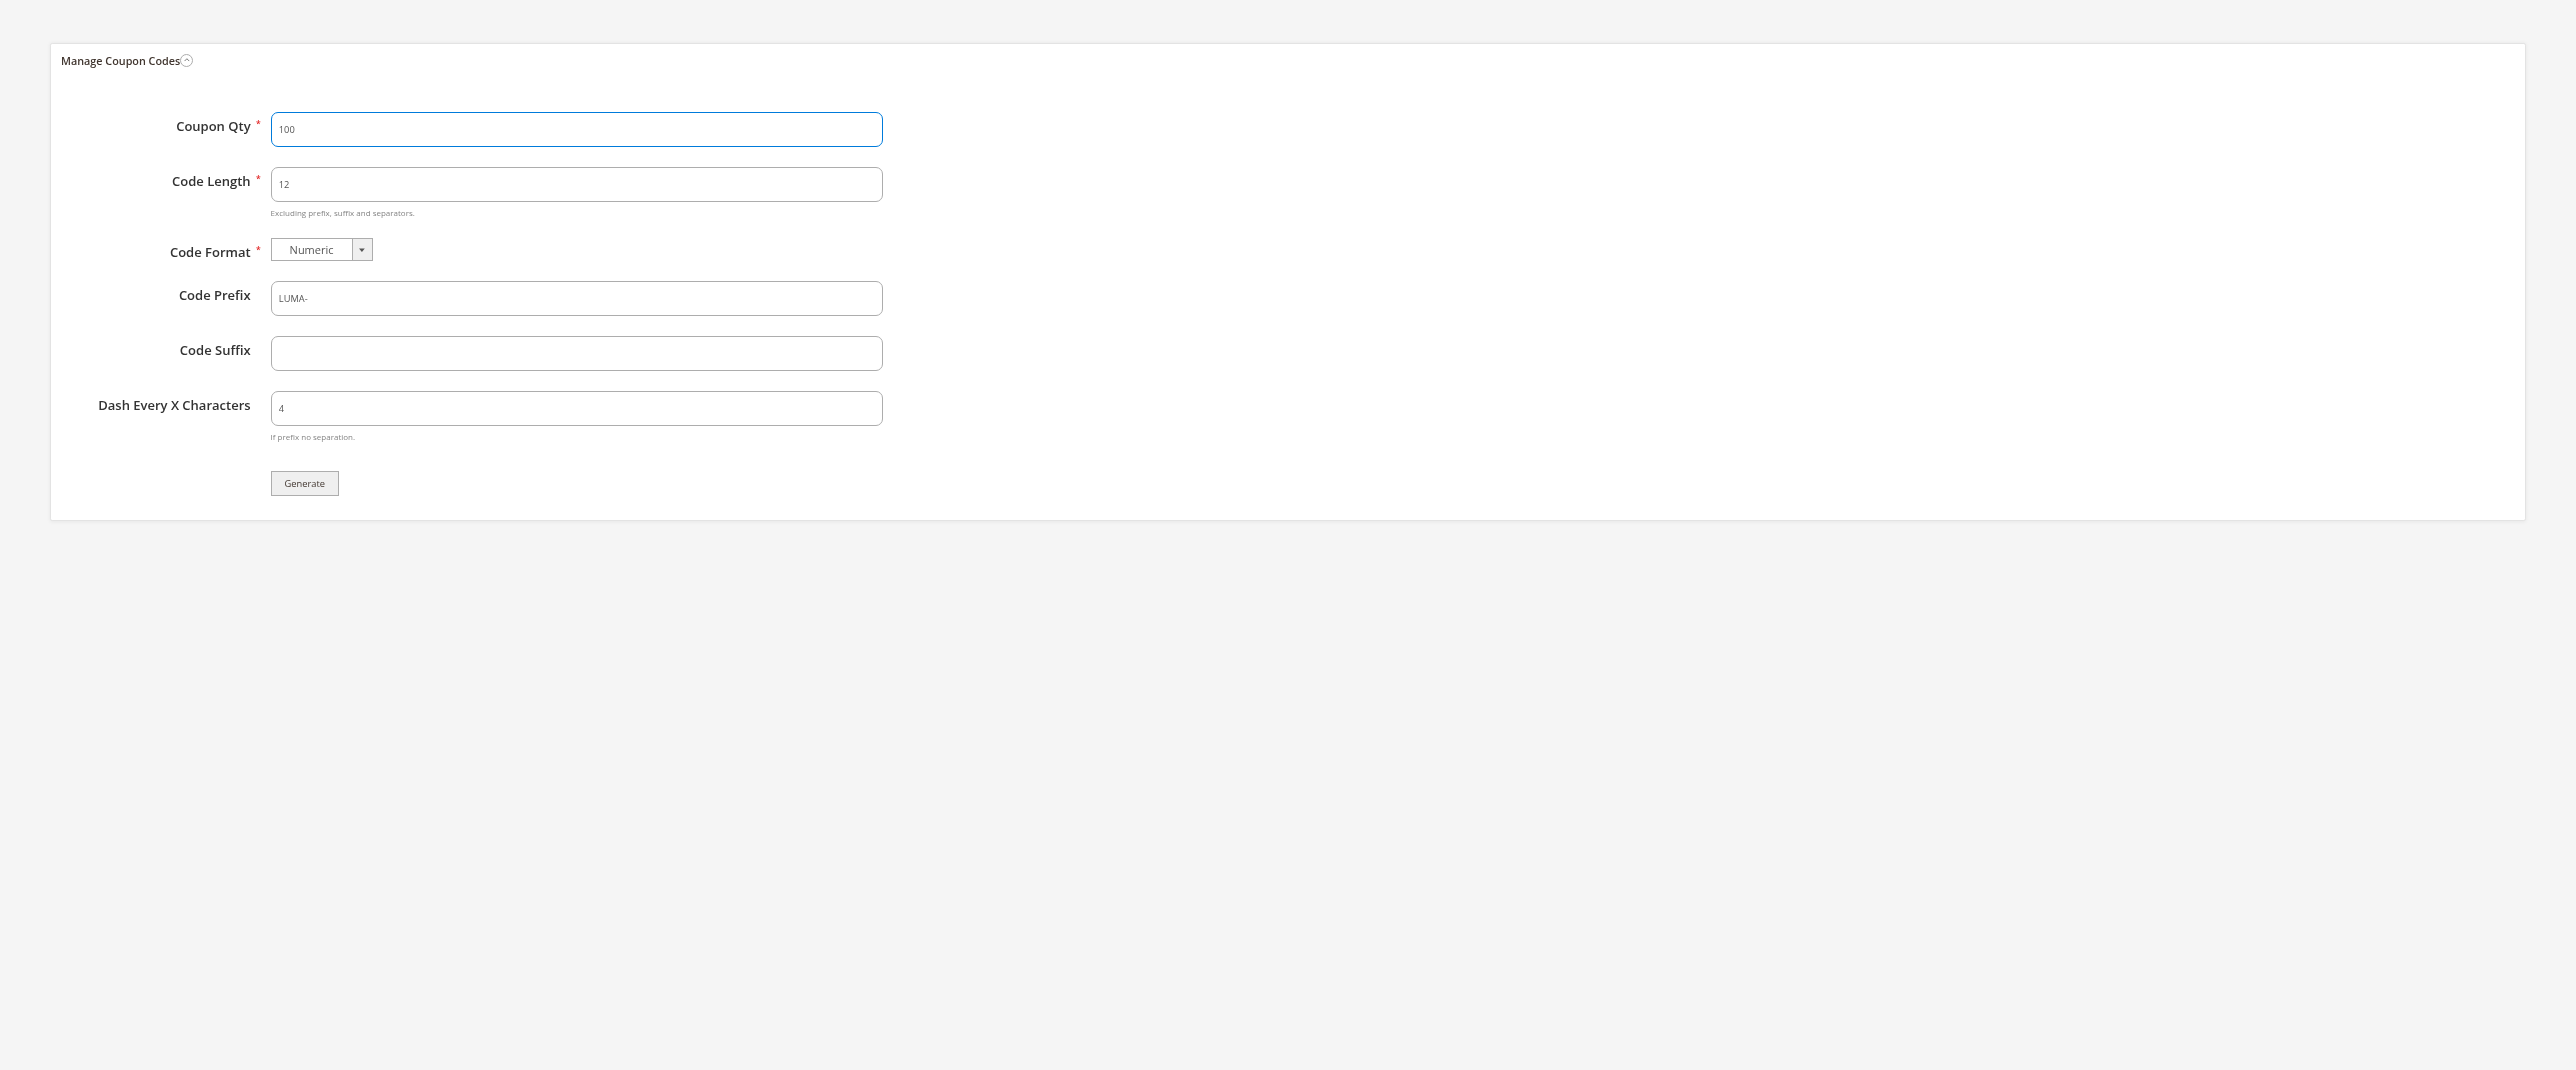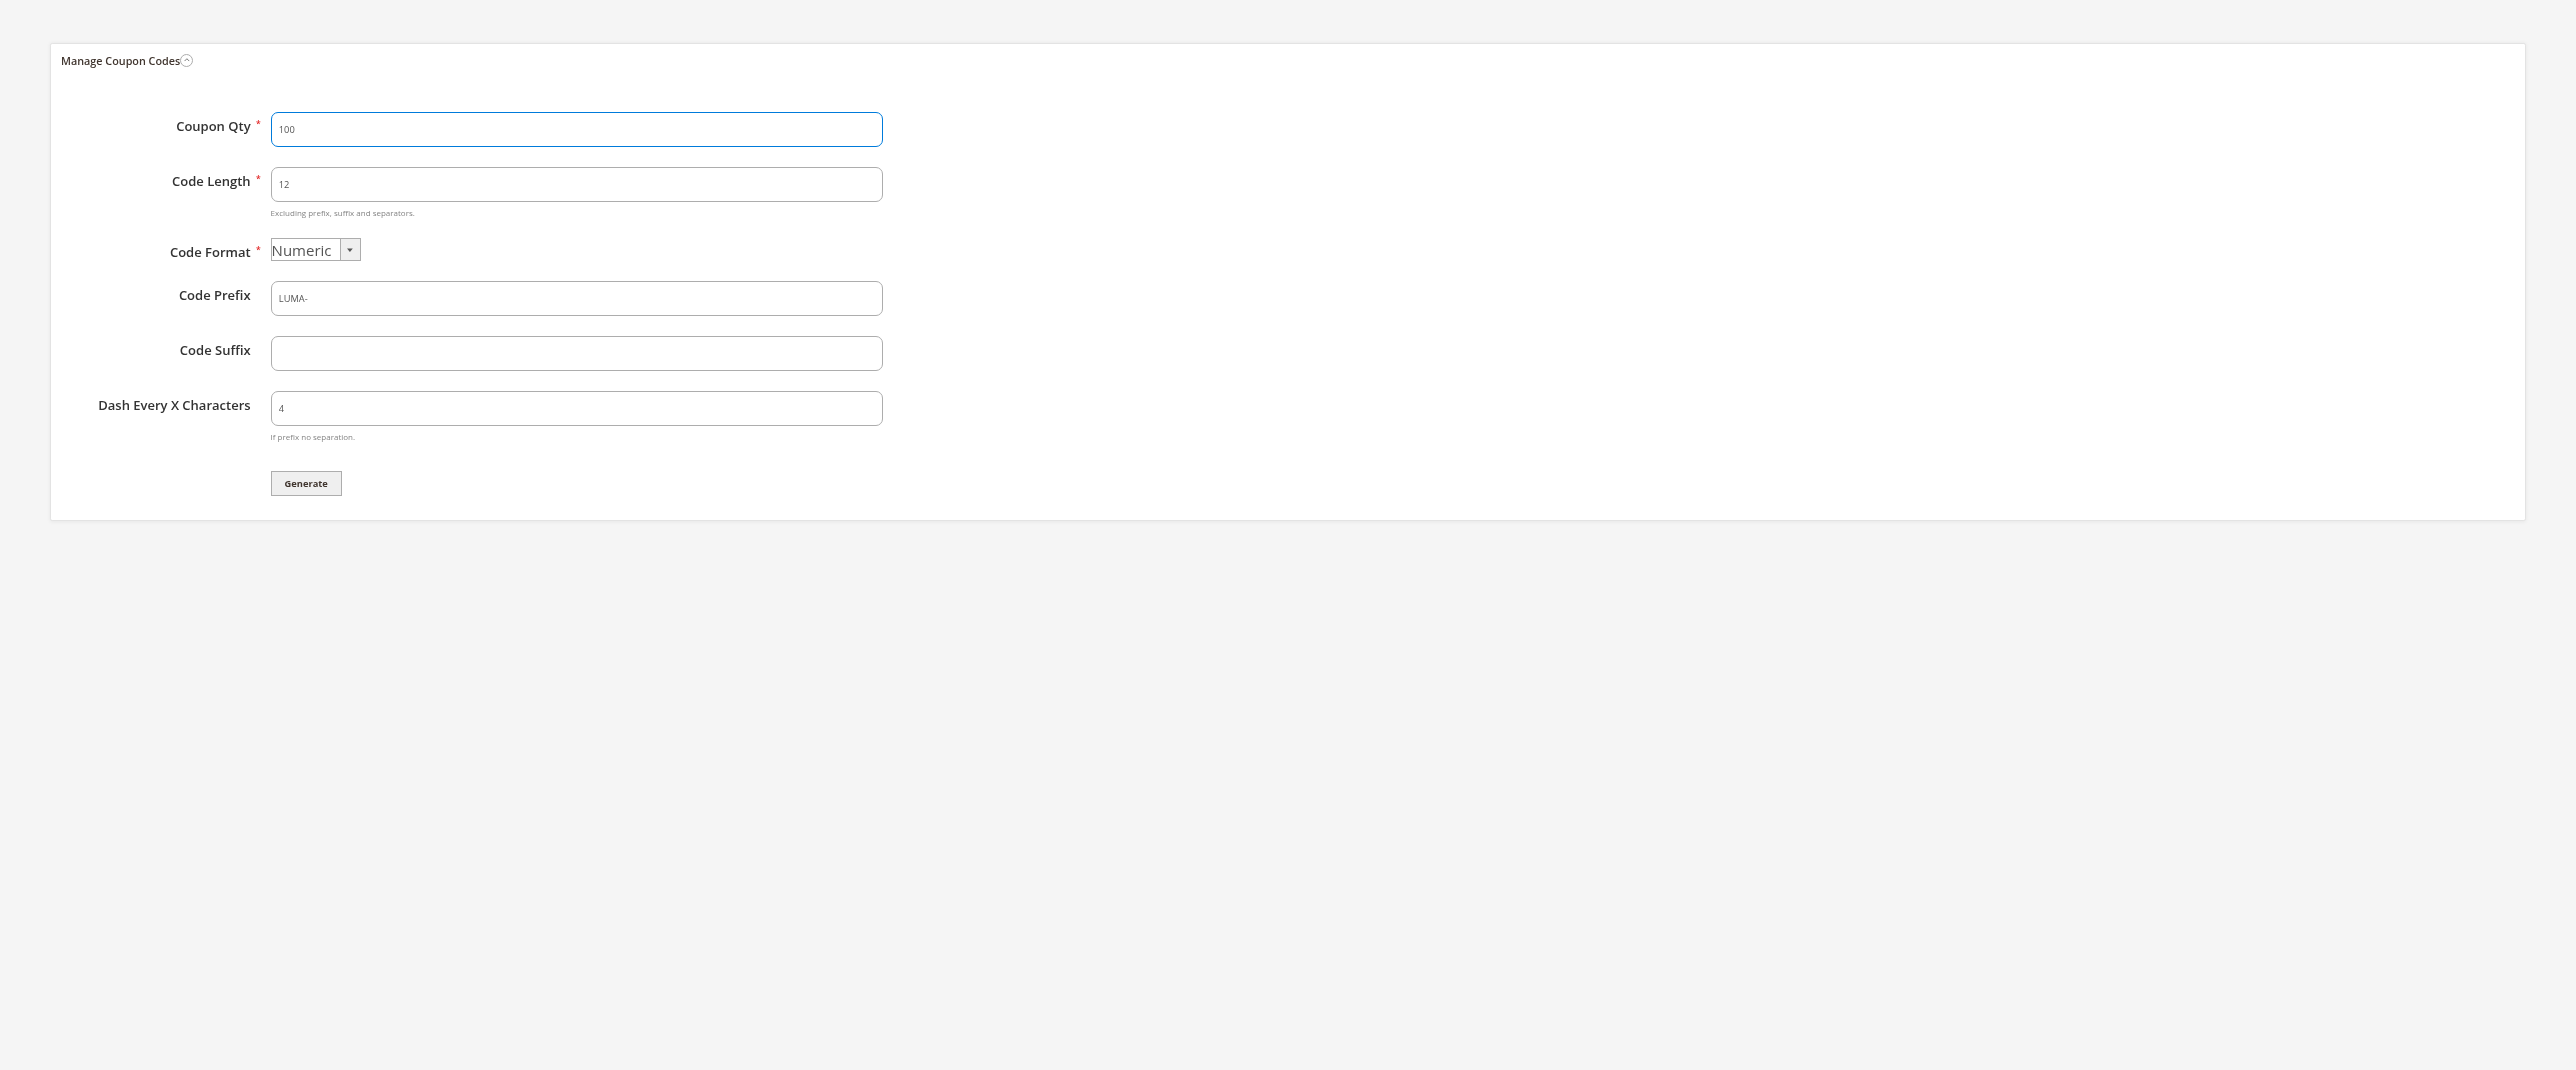--- a/index.html
+++ b/index.html
@@ -95,22 +95,22 @@
     .select-wrap {
       display: inline-flex;
       height: 23px;
     }
     .select-text {
       border: 0.7px solid #adadad;
       border-right: none;
       height: 23px;
       display: flex;
       align-items: center;
-      padding: 0 0;
-      font-size: 15px;
+      padding: 0 18px;
+      font-size: 11px;
       color: #555;
       min-width: 69px;
       background: #fff;
     }
     .select-arrow {
       width: 21.6px;
       height: 23px;
       border: 0.7px solid #adadad;
       background: #efefef;
       display: flex;
@@ -128,21 +128,21 @@
       color: #858585;
       margin-top: 5px;
     }
     .btn-generate {
       display: inline-block;
       height: 24.4px;
       padding: 0 13px;
       background: #efefef;
       border: 0.7px solid #adadad;
       font-size: 9.3px;
-      font-weight: 700;
+      font-weight: 400;
       color: #41362f;
       cursor: pointer;
       font-family: inherit;
     }
     .actions-row {
       margin-top: 29px;
     }
   </style>
 </head>
 <body>

